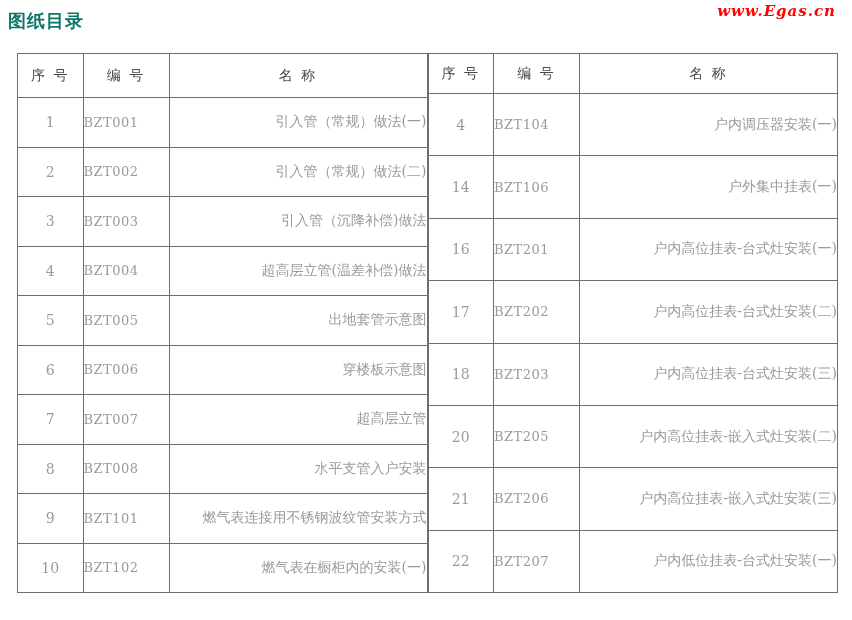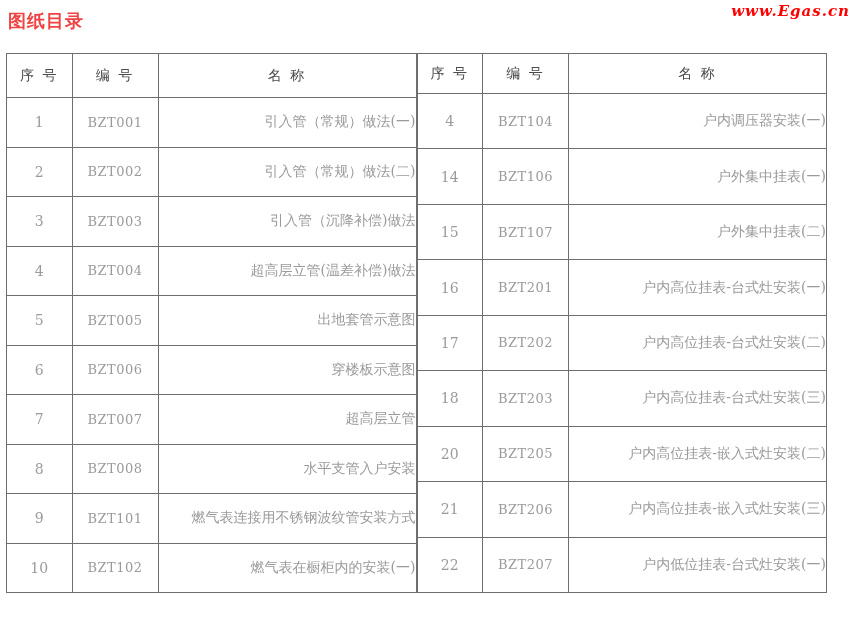--- a/index.html
+++ b/index.html
@@ -11,38 +11,38 @@
     background: #ffffff;
     font-family: "Liberation Sans", sans-serif;
     overflow: hidden;
   }
   .doc-title {
     position: absolute;
     left: 8px;
     top: 9px;
     font-size: 18px;
     font-weight: bold;
-    color: #ef4444;
+    color: #0f766e;
     font-family: "Liberation Sans", sans-serif;
     letter-spacing: 1px;
   }
   .site-logo {
     position: absolute;
-    right: 2px;
+    right: 16px;
     top: 2px;
     font-size: 15px;
     font-weight: bold;
     font-style: italic;
     color: #ff0000;
     font-family: "DejaVu Serif", serif;
     letter-spacing: 1px;
   }
   .tables-wrap {
     position: absolute;
-    left: 6px;
+    left: 17px;
     top: 53px;
     width: 821px;
     height: 540px;
     display: flex;
   }
   table.catalog {
     border-collapse: collapse;
     width: 50%;
     height: 100%;
     table-layout: fixed;
@@ -61,21 +61,21 @@
     letter-spacing: 2px;
   }
   table.catalog tr.hdr-left th { height: 44px; }
   table.catalog tr.hdr-right th { height: 40px; }
   td.cell-no {
     text-align: center;
     font-size: 14px;
     color: #9a9a9a;
   }
   td.cell-code {
-    text-align: center;
+    text-align: left;
     font-size: 13px;
     color: #9a9a9a;
     letter-spacing: 0.5px;
   }
   td.cell-name {
     text-align: right;
     padding-left: 10px;
     font-size: 14px;
     color: #9a9a9a;
   }
@@ -179,25 +179,20 @@
             <td class="cell-no">4</td>
             <td class="cell-code">BZT104</td>
             <td class="cell-name">户内调压器安装(一)</td>
           </tr>
           <tr>
             <td class="cell-no">14</td>
             <td class="cell-code">BZT106</td>
             <td class="cell-name">户外集中挂表(一)</td>
           </tr>
           <tr>
-            <td class="cell-no">15</td>
-            <td class="cell-code">BZT107</td>
-            <td class="cell-name">户外集中挂表(二)</td>
-          </tr>
-          <tr>
             <td class="cell-no">16</td>
             <td class="cell-code">BZT201</td>
             <td class="cell-name">户内高位挂表-台式灶安装(一)</td>
           </tr>
           <tr>
             <td class="cell-no">17</td>
             <td class="cell-code">BZT202</td>
             <td class="cell-name">户内高位挂表-台式灶安装(二)</td>
           </tr>
           <tr>

